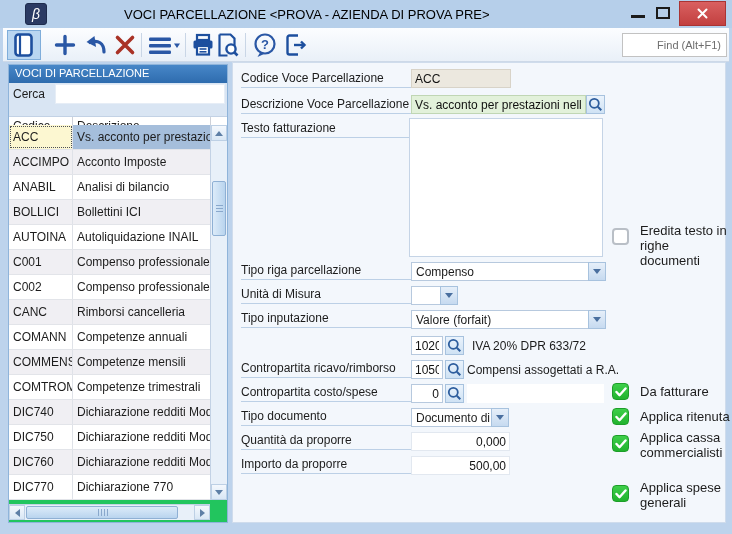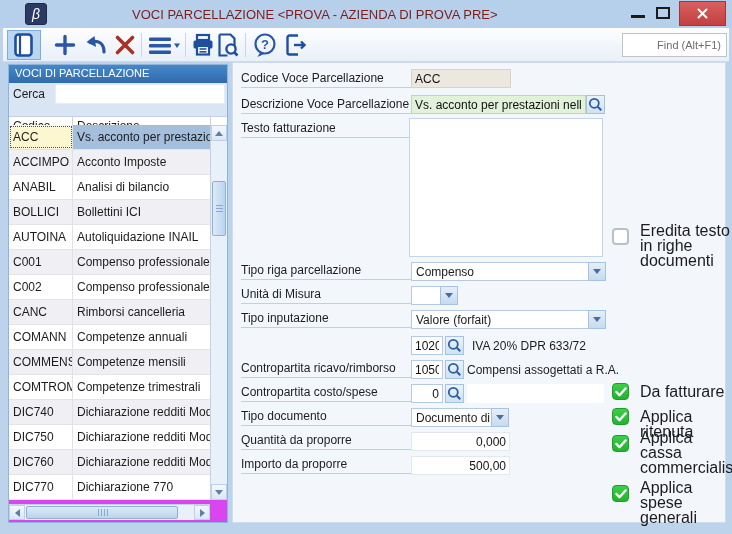--- a/index.html
+++ b/index.html
@@ -5,41 +5,41 @@
   * { margin:0; padding:0; box-sizing:border-box; }
   html,body { width:732px; height:534px; overflow:hidden; }
   body { font-family:"Liberation Sans", sans-serif; font-size:12px; color:#1c1c1c; }
   .window { position:relative; width:732px; height:534px; background:#bdd3ec; overflow:hidden; }
 
   
   .titlebar { position:absolute; left:0; top:0; width:732px; height:28px; background:#b6cfea; }
   .app-icon { position:absolute; left:25px; top:3px; width:22px; height:22px; background:#2a3a63;
               border:1px solid #1d2b4d; border-radius:3px; color:#fff; font-size:14px;
               text-align:center; line-height:20px; font-style:italic; }
-  .title { position:absolute; left:132px; top:7px; font-size:13px; color:#7f1d1d; white-space:nowrap; }
+  .title { position:absolute; left:124px; top:7px; font-size:13px; color:#000000; white-space:nowrap; }
   .btn-min { position:absolute; left:631px; top:15px; width:14px; height:3px; background:#1b1b1b; }
   .btn-max { position:absolute; left:656px; top:7px; width:14px; height:12px; border:2px solid #1b1b1b; }
   .btn-close { position:absolute; left:679px; top:1px; width:47px; height:25px;
                background:linear-gradient(#d96060,#c24040); border:1px solid #a93434;
                display:flex; align-items:center; justify-content:center; }
 
   
   .toolbar { position:absolute; left:3px; top:28px; width:726px; height:34px;
              background:linear-gradient(#fcfdff,#e9f0f8); border-bottom:1px solid #cdd9e8; }
   .tb-btn { position:absolute; top:2px; height:30px; display:flex; align-items:center; justify-content:center; }
   .tb-btn.active { background:#b9d6f1; border:1px solid #7fadda; }
   .tb-sep { position:absolute; top:5px; width:1px; height:24px; background:#c9d6e6; }
   .find-input { position:absolute; left:619px; top:5px; width:105px; height:24px; background:#fff;
                 border:1px solid #c2c2c2; font-family:inherit; font-size:11px; color:#6e6e6e;
                 text-align:right; padding-right:5px; }
   .find-input::placeholder { color:#6e6e6e; text-align:right; opacity:1; }
 
   
   .sidebar { position:absolute; left:8px; top:64px; width:220px; height:459px;
-             background:#d946ef; border:1px solid #8fb4da; }
+             background:#22c55e; border:1px solid #8fb4da; }
   .sb-header { height:18px; background:linear-gradient(#4787c8,#2e6cae); color:#fff;
                font-size:11px; line-height:17px; padding-left:6px; }
   .sb-search { position:relative; height:34px; background:#d9e5f3; border-bottom:1px solid #c3d2e5; }
   .sb-search-label { position:absolute; left:4px; top:4px; }
   .sb-search-input { position:absolute; left:46px; top:1px; width:170px; height:20px;
                      border:1px solid #e6edf6; background:#fff; font-family:inherit; font-size:12px; padding:0 3px; }
   .sb-thead { display:flex; height:19px; background:#fff; border-bottom:1px solid #b6bbc4; }
   .sb-thead .th { padding:2px 0 0 4px; border-right:1px solid #cdd1d9; }
   .th-code { width:64px; } .th-desc { flex:1; } .th-gap { width:16px; border-right:none!important; }
   .sb-rows { position:absolute; left:0; top:60px; width:201px; height:375px; }
@@ -99,21 +99,21 @@
             display:flex; align-items:center; justify-content:center; }
   .dd-btn .tri-down { border-left-width:4px; border-right-width:4px; border-top:5px solid #4a6f9f; }
 
   .whitestrip { position:absolute; background:#fff; height:19px; }
 
   
   .cb { position:absolute; width:17px; height:17px; border-radius:4px; }
   .cb[data-checked="true"] { background:linear-gradient(#3ecf4a,#21b32e); border:1px solid #1d9e29; }
   .cb[data-checked="false"] { background:#fff; border:2px solid #b9bfc6; }
   .cb svg { position:absolute; left:2px; top:3px; }
-  .cb-label { position:absolute; font-size:16px; line-height:15px; }
+  .cb-label { position:absolute; font-size:13px; line-height:15px; }
 </style>
 </head>
 <body>
 
 <div class="window">
 
   <div class="titlebar">
     <div class="app-icon">β</div>
     <div class="title">VOCI PARCELLAZIONE &lt;PROVA - AZIENDA DI PROVA PRE&gt;</div>
     <div class="btn-min"></div>

